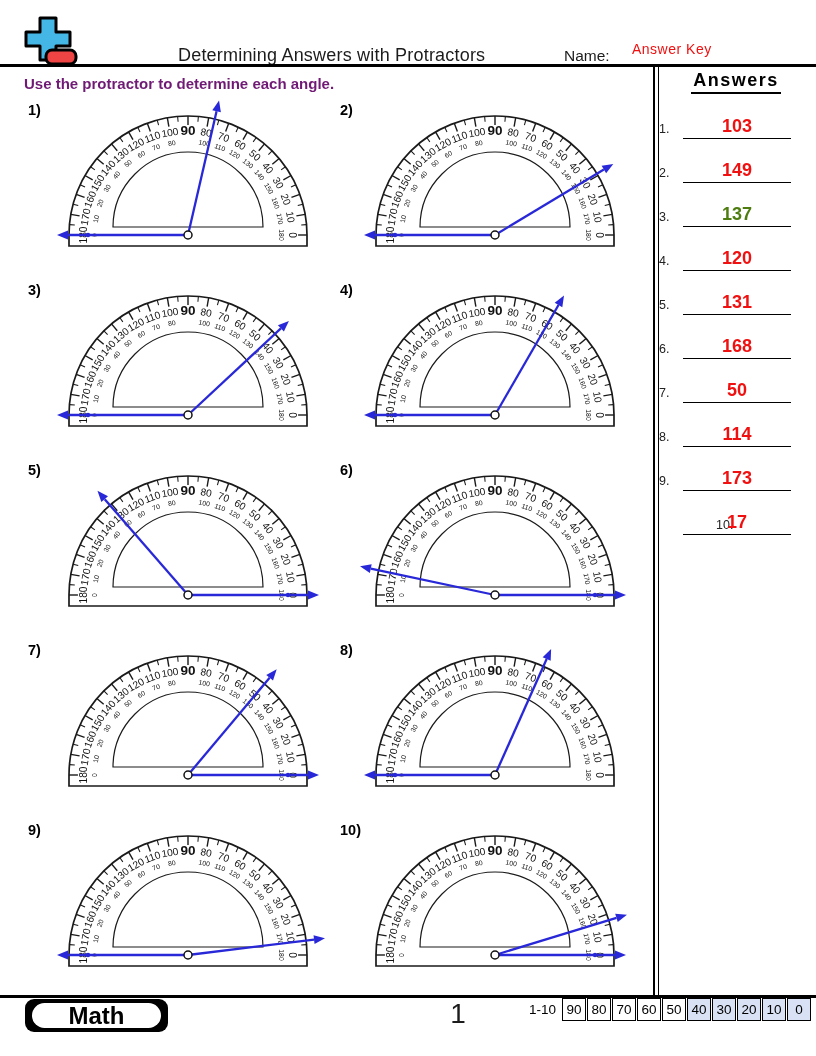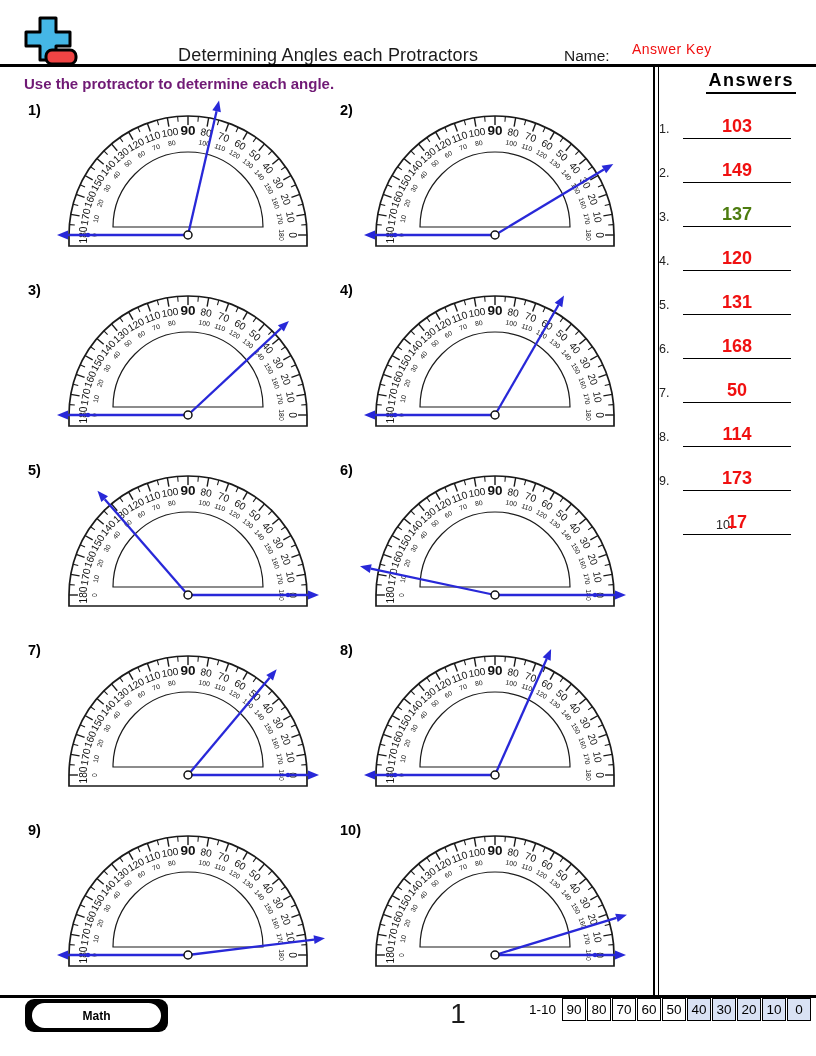--- a/index.html
+++ b/index.html
@@ -8,55 +8,55 @@
     position:relative; width:816px; height:1056px; background:#fff;
     font-family:"Liberation Sans", sans-serif; color:#111; overflow:hidden;
   }
   .abs { position:absolute; }
   .page-title { font-size:18px; color:#1c1c1c; letter-spacing:.2px; }
   .name-label { font-size:15.5px; color:#1c1c1c; }
   .answer-key { font-size:14px; font-weight:normal; letter-spacing:.5px; }
   .rule-h { background:#000; }
   .instruction { font-size:15px; font-weight:bold; color:#701a75; }
   .problem-number { font-size:14.5px; font-weight:bold; color:#000; }
-  .answers-heading-wrap { width:136px; text-align:right;padding-left:16px; }
+  .answers-heading-wrap { width:136px; text-align:center;padding-left:16px; }
   .answers-heading {
     display:inline-block; font-size:18px; font-weight:bold; letter-spacing:1.5px;
     border-bottom:2.2px solid #000; padding:0 2px 1px 2px; color:#000;
   }
   .answer-index { font-size:12.5px; color:#222; }
   .answer-value { width:108px; text-align:center; font-size:18px; font-weight:bold; }
   .answer-line { width:108px; height:1.4px; background:#000; }
   .v-line { width:1.6px; background:#000; }
   .footer-badge { width:143px; height:33px; background:#000; border-radius:9px; }
   .footer-badge .pill {
     position:absolute; left:7px; right:7px; top:4px; bottom:4px; background:#fff;
     border-radius:13px; display:flex; align-items:center; justify-content:center;
   }
-  .footer-badge .pill span { font-size:12px; font-weight:bold; color:#000; }
+  .footer-badge .pill span { font-size:24px; font-weight:bold; color:#000; }
   .website { font-size:15px; color:#1c1c1c; }
   .page-number { font-size:28px; color:#1c1c1c; width:40px; text-align:center; }
   .score-label { font-size:13.5px; color:#000; }
   .score-table { display:flex; gap:1px; }
   .score-cell {
     width:24px; height:23px; border:1.6px solid #000; font-size:13.5px;
     display:flex; align-items:center; justify-content:center; background:#fff; color:#000;
   }
 </style>
 </head>
 <body>
 
 <div class="page">
 
   <svg class="abs" style="left:20px; top:14px;" width="58" height="52" viewBox="0 0 58 52">
     <path id="logo-plus" d="M20,4 H36 V18 H50 V32 H36 V46 H20 V32 H6 V18 H20 Z" stroke-width="3" stroke-linejoin="round" fill="#45b7e6" stroke="#000000"></path>
     <rect id="logo-red" x="26" y="36" width="30" height="14" rx="6" stroke-width="3" fill="#ef4444" stroke="#000000"></rect>
   </svg>
 
-  <div class="abs page-title" style="left:178px; top:45px;">Determining Angles each Protractors</div>
+  <div class="abs page-title" style="left:178px; top:45px;">Determining Answers with Protractors</div>
   <div class="abs name-label" style="left:564px; top:47px;">Name:</div>
   <div class="abs answer-key" id="answer-key" style="left: 632px; top: 41px; color: rgb(240, 16, 16);">Answer Key</div>
 
   <div class="abs rule-h" style="left:0; top:64px; width:816px; height:3px;"></div>
 
   <div class="abs instruction" style="left:24px; top:75px;">Use the protractor to determine each angle.</div>
 
   <div id="problems">
       <div class="abs problem-number" style="left: 28px; top: 102px;">1)</div>
       <svg width="300" height="175" viewBox="0 0 300 175" class="abs" style="left: 38px; top: 95px;">

